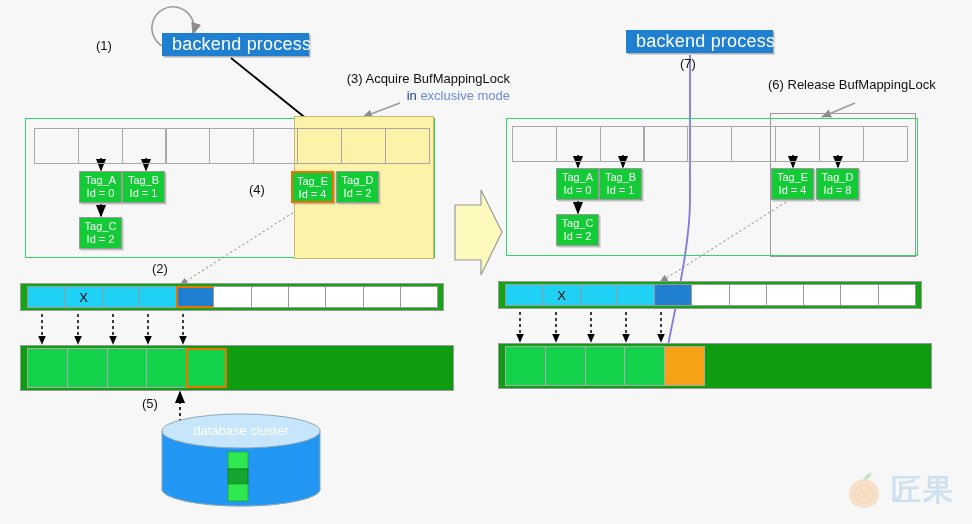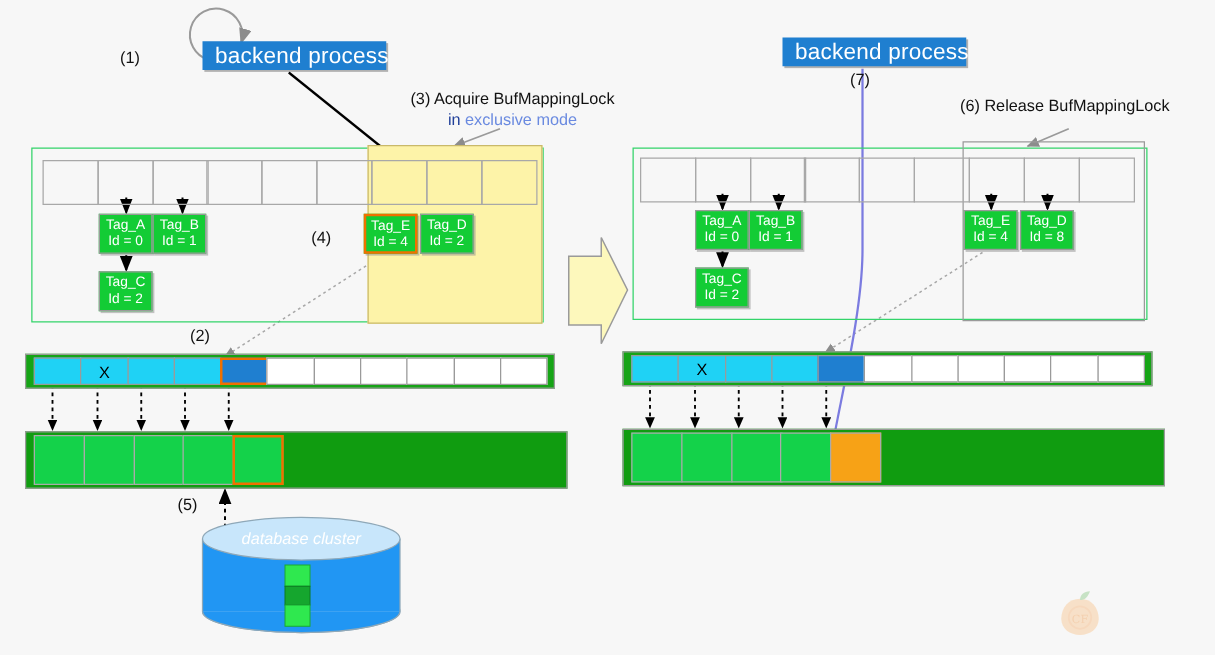--- a/index.html
+++ b/index.html
@@ -125,21 +125,21 @@
     box-sizing:border-box;
     width:41px;height:40px;
     border:1.2px solid #aaaaaa;
     background:#14d24a;
     margin-right:-1.2px;
   }
   .pcell.sel{border:2.6px solid #f07000;}
   .pcell.loaded{background:#f7a216;border:1.2px solid #aaaaaa;}
 
   
-  .cyl-wrap{position:absolute;font-style:italic;}
+  .cyl-wrap{position:absolute;}
   .cyl-label{
     position:absolute;color:#ffffff;font-size:13px;
     white-space:nowrap;text-align:center;width:100%;
   }
 
   
   .wm{position:absolute;opacity:.45;}
   .wm-text{
     font-size:30px;color:#9ec8ea;font-weight:bold;
     font-family:"DejaVu Sans",sans-serif;letter-spacing:2px;
@@ -236,21 +236,21 @@
 
     <g>
       <path d="M455,205 L481,205 L481,190 L502,232 L481,275 L481,260 L455,260 Z" fill="#fdf8bc" stroke="#9a9a9a" stroke-width="1.2"></path>
     </g>
   </svg>
 
   <div class="abs num" style="left:96px;top:38px;">(1)</div>
 
   <div class="abs proc" style="left:162px;top:33px;width:127px;">backend process</div>
 
-  <div class="abs cap" style="left:310px;top:71px;text-align:center;width:200px;">
+  <div class="abs cap" style="left:310px;top:71px;text-align:right;width:200px;">
     <div>(3) Acquire BufMappingLock</div>
     <div style="margin-top:2px;">
       <span class="kw">in</span>
       <span class="kw2">exclusive mode</span>
     </div>
   </div>
 
   <div class="abs htable" style="left:25px;top:118px;width:410px;height:140px;"></div>
 
   <div class="abs lockzone" style="left:294px;top:116px;width:140px;height:143px;"></div>
@@ -400,15 +400,16 @@
     <div class="pcell loaded"></div>
   </div>
 
   <div class="abs wm" style="left:845px;top:470px;display:flex;align-items:flex-start;gap:8px;">
     <svg width="38" height="40">
       <path d="M19,9 C10,9 4,16 4,25 C4,33 11,38 19,38 C27,38 34,33 34,25 C34,16 28,9 19,9 Z" fill="#f9c690"></path>
       <path d="M19,10 C19,6 22,3 27,3 C25,8 23,10 19,10 Z" fill="#8fc98a"></path>
       <circle cx="19" cy="24" r="9" fill="none" stroke="#f6b377" stroke-width="1.4"></circle>
       <text x="19" y="28" font-size="9" fill="#f0a25a" text-anchor="middle" font-family="DejaVu Serif, serif">CF</text>
     </svg>
+    <span class="wm-text">匠果</span>
   </div>
 
 </div>
 
 </body></html>

